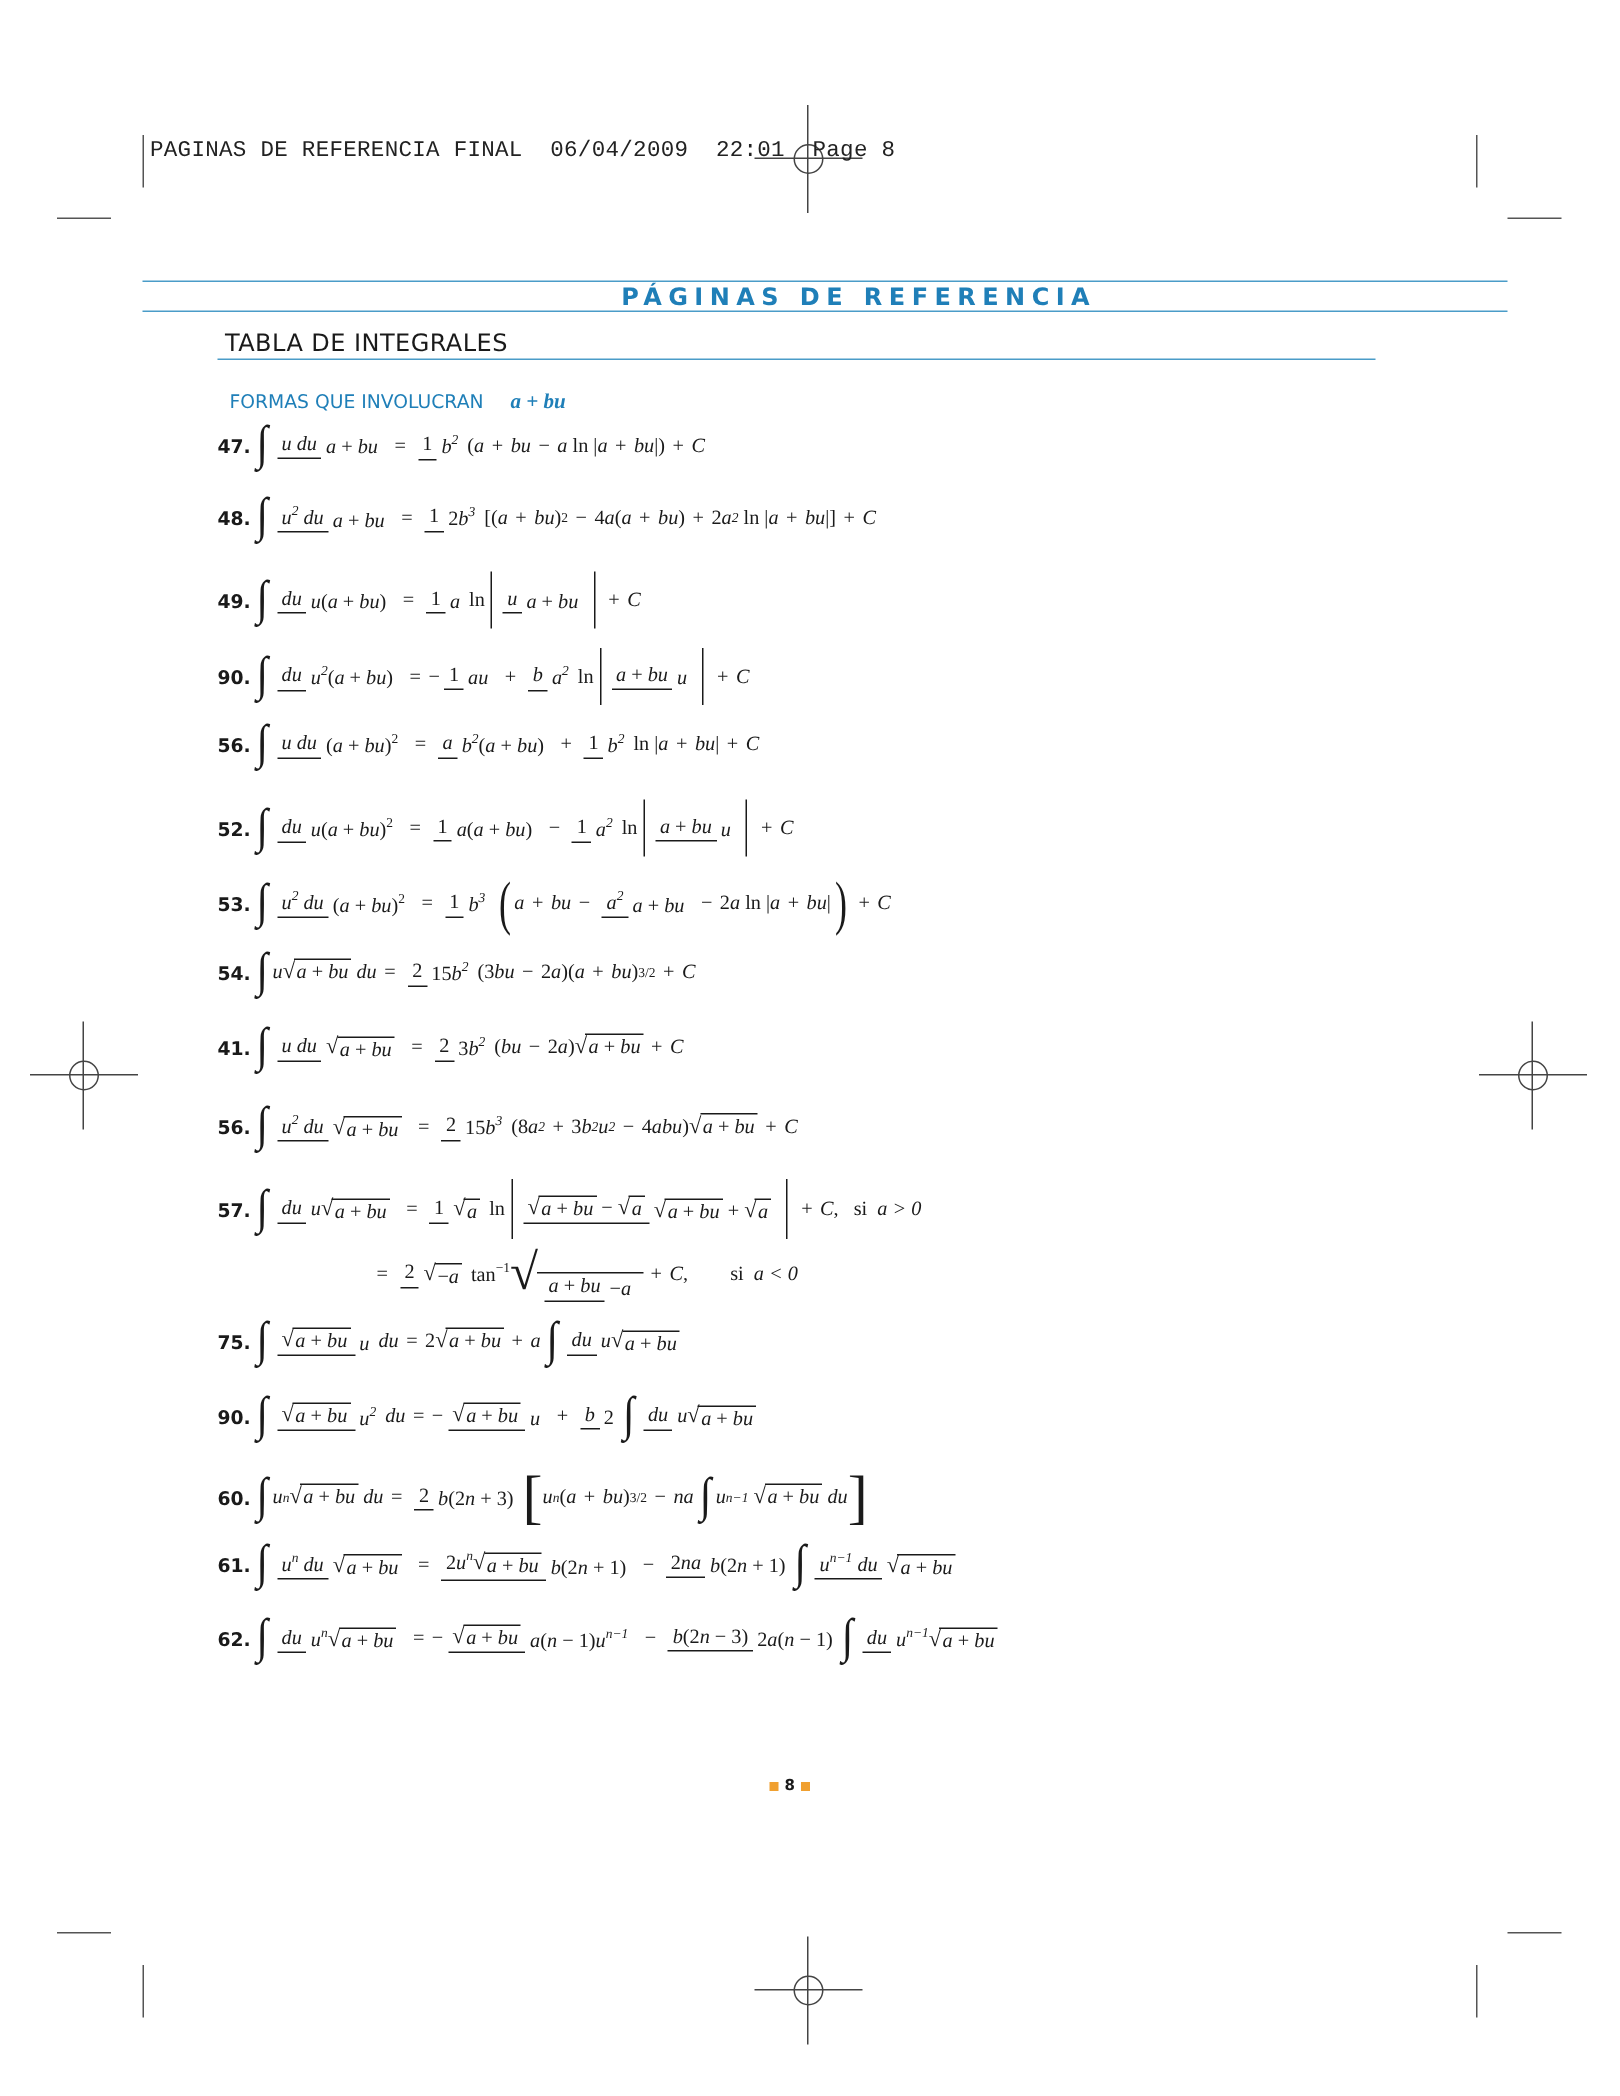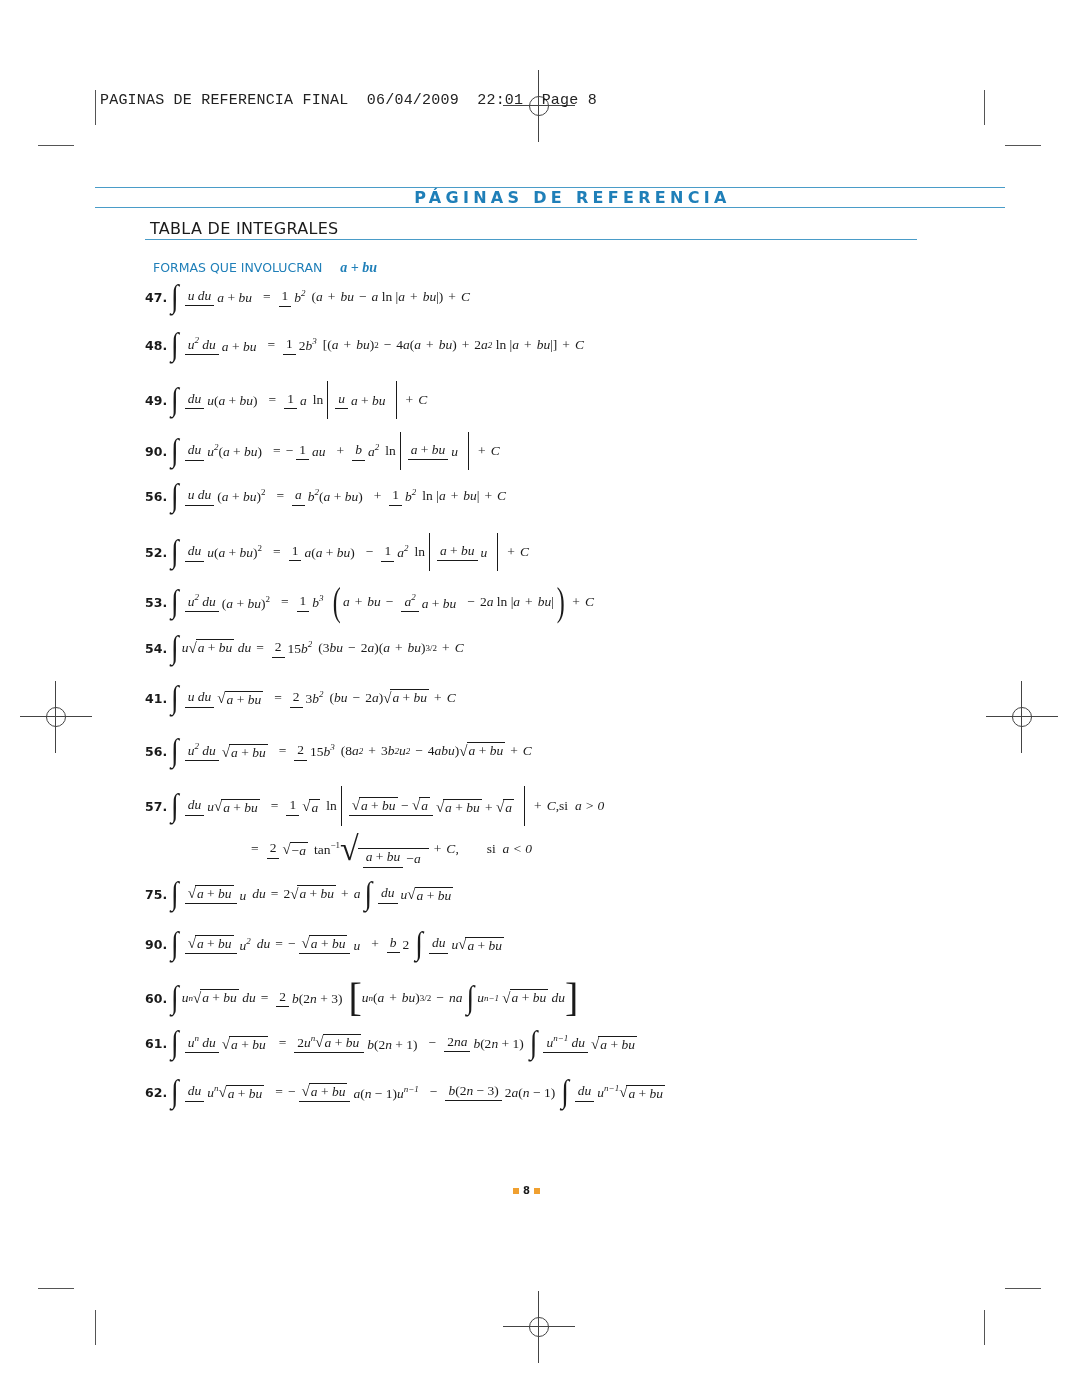--- a/index.html
+++ b/index.html
@@ -34,21 +34,21 @@
   .op { font-style: normal; margin: 0 5px; }
   .rm { font-style: normal; }
   .sq { display: inline-flex; align-items: flex-end; }
   .sq .rad { font-style: normal; font-size: 15px; margin-right: -1px; }
   .sq .body { border-top: 1px solid #1a1a1a; padding: 0 2px; line-height: 1.2; }
   sup { font-size: 9px; vertical-align: 6px; font-style: italic; }
   .sup-rm { font-style: normal; }
   .bar { display: inline-block; width: 1px; background: #1a1a1a; margin: 0 4px; }
   .big { font-style: normal; font-size: 30px; line-height: 1; font-weight: 200; }
   .bigp { font-style: normal; font-size: 40px; line-height: 1; font-weight: 200; transform: scaleX(0.6); display: inline-block; }
-  .cond { font-style: normal; }
+  .cond { font-style: normal; margin-left: 10px; }
 
   .pageno { position: absolute; left: 513px; top: 1185px; font-size: 10px; font-weight: bold; display: flex; align-items: center; gap: 4px; }
   .pageno .sqm { width: 6px; height: 6px; background: #f0a030; display: inline-block; }
 </style>
 </head>
 <body>
 
 <div class="mark" style="left:95px;top:90px;width:1px;height:35px;"></div>
 <div class="mark" style="left:38px;top:145px;width:36px;height:1px;"></div>
 <div class="mark" style="left:984px;top:90px;width:1px;height:35px;"></div>

